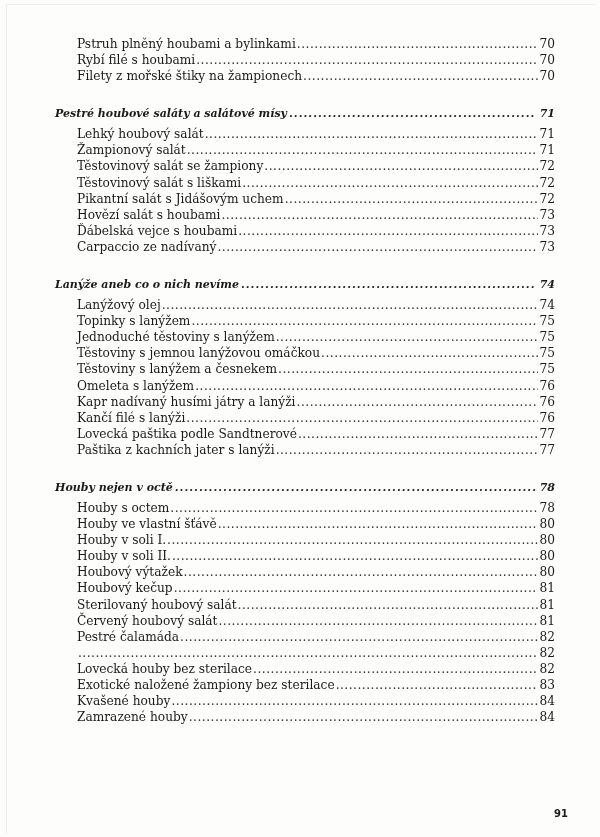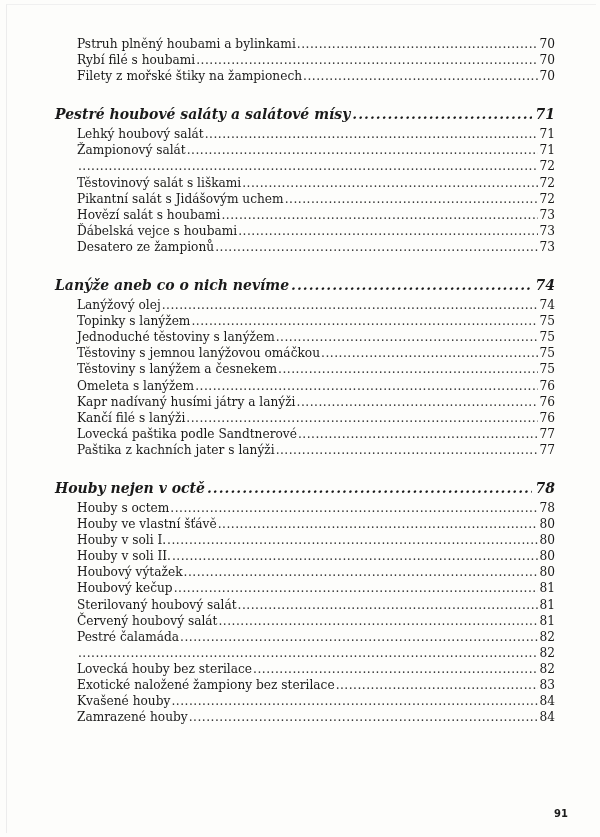--- a/index.html
+++ b/index.html
@@ -29,21 +29,21 @@
       letter-spacing: 0.5px; color: #333;
     }
     .row .dots::before {
       content: "................................................................................................................................................................................................";
     }
     .row .page { flex: 0 0 auto; text-align: right; min-width: 16px; }
     .heading {
       display: flex; align-items: center;
       font-family: "DejaVu Serif", serif;
       font-weight: bold; font-style: italic;
-      font-size: 14px; line-height: 20px;
+      font-size: 11px; line-height: 20px;
       white-space: nowrap;
       margin-top: 20px; margin-bottom: 2px;
     }
     .heading .dots {
       flex: 1 1 auto; overflow: hidden; margin: 0 4px 0 2px; letter-spacing: 1px;
     }
     .heading .dots::before {
       content: "................................................................................................................................................................";
     }
     .heading .page { flex: 0 0 auto; }
@@ -87,20 +87,21 @@
         <span class="label">Lehký houbový salát</span>
         <span class="dots"></span>
         <span class="page">71</span>
       </div>
     <div class="row">
         <span class="label">Žampionový salát</span>
         <span class="dots"></span>
         <span class="page">71</span>
       </div>
     <div class="row">
+        <span class="label">Těstovinový salát se žampiony</span>
         <span class="dots"></span>
         <span class="page">72</span>
       </div>
     <div class="row">
         <span class="label">Těstovinový salát s liškami</span>
         <span class="dots"></span>
         <span class="page">72</span>
       </div>
     <div class="row">
         <span class="label">Pikantní salát s Jidášovým uchem</span>
@@ -111,21 +112,21 @@
         <span class="label">Hovězí salát s houbami</span>
         <span class="dots"></span>
         <span class="page">73</span>
       </div>
     <div class="row">
         <span class="label">Ďábelská vejce s houbami</span>
         <span class="dots"></span>
         <span class="page">73</span>
       </div>
     <div class="row">
-        <span class="label">Desatero ze žampionů</span>
+        <span class="label">Carpaccio ze nadívaný</span>
         <span class="dots"></span>
         <span class="page">73</span>
       </div>
   </div>
 
   <div>
     <div class="heading">
         <span>Lanýže aneb co o nich nevíme</span>
         <span class="dots"></span>
         <span class="page">74</span>

